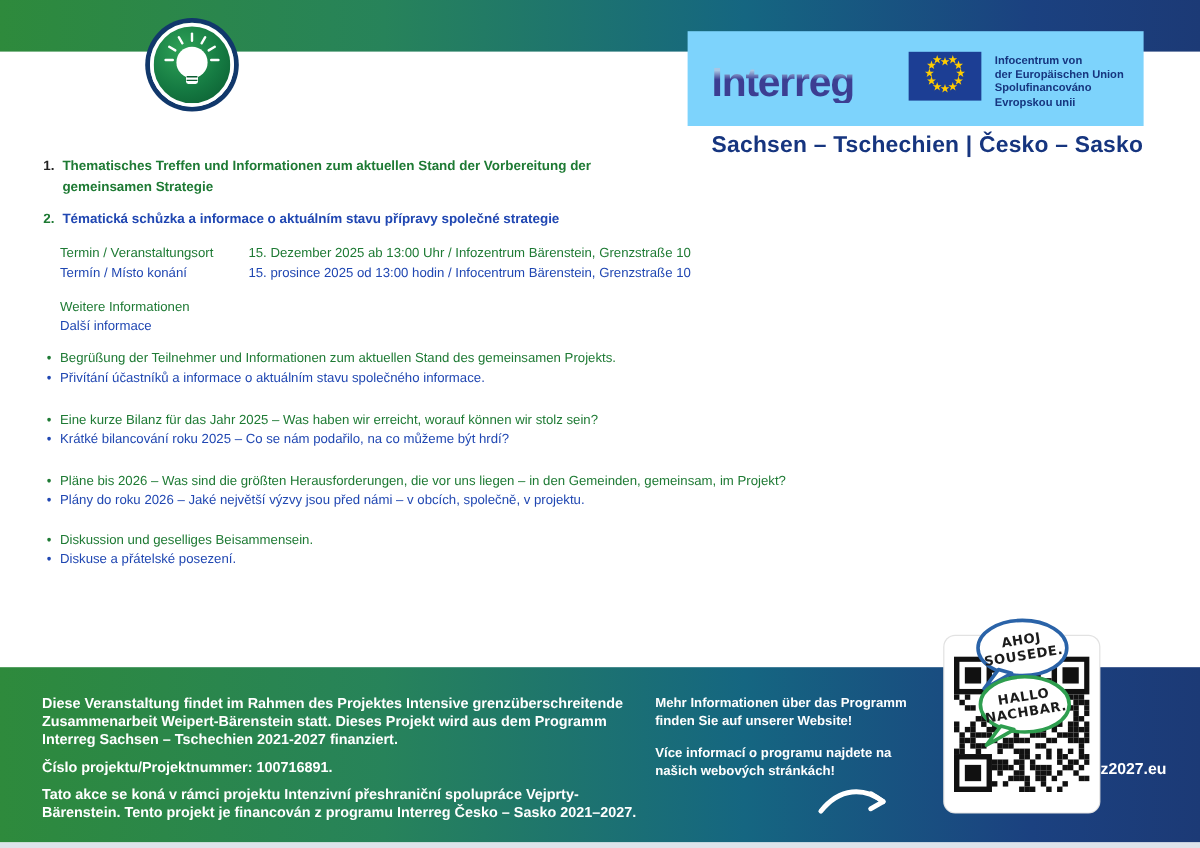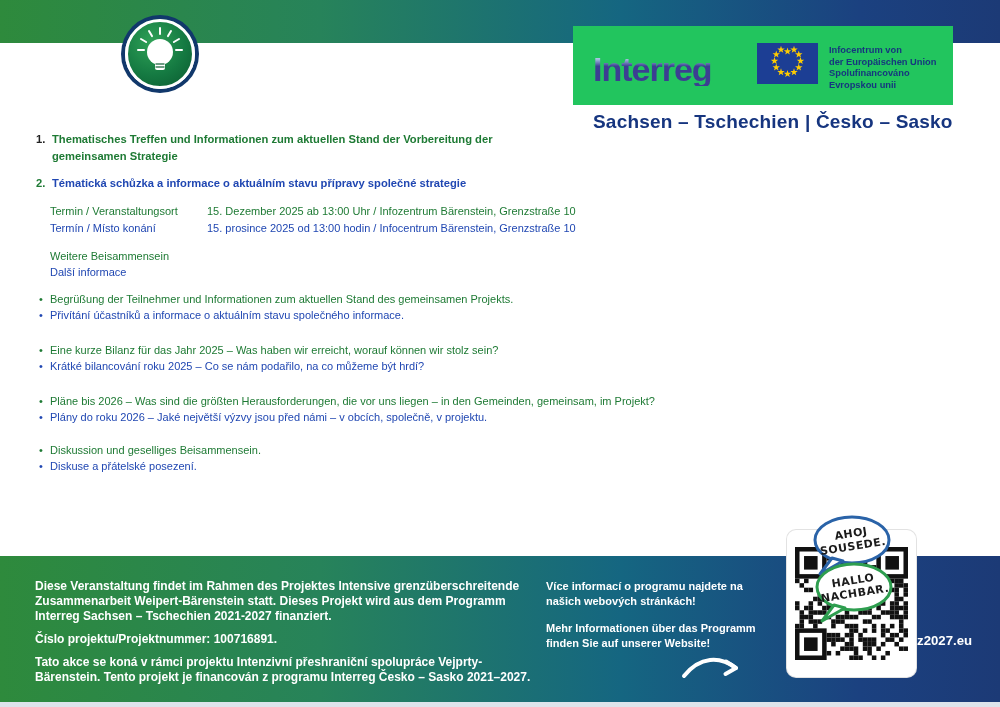--- a/index.html
+++ b/index.html
@@ -23,21 +23,21 @@
   .badge {
     position:absolute; left:125px; top:19px; width:70px; height:70px; border-radius:50%;
     background:radial-gradient(circle at 38% 32%, #2fa257 0%, #157a42 55%, #0b5c31 95%);
     border:3px solid #ffffff; box-shadow:0 0 0 4px #11386b; z-index:2;
   }
   .badge svg { position:absolute; left:0; top:0; }
 
   
   .logobox {
     position:absolute; left:573px; top:26px; width:380px; height:79px;
-    background:#22c55e; z-index:2;
+    background:#7dd3fc; z-index:2;
   }
   .interreg {
     position:absolute; left:20px; top:26px; font-size:34px; font-weight:700;
     letter-spacing:-1px; color:#3c3e92; line-height:1;
   }
   @supports (-webkit-background-clip:text) {
     .interreg {
       background:linear-gradient(180deg,#a9c6e4 0%,#a9c6e4 20%,#3c3e92 42%,#3c3e92 100%);
       -webkit-background-clip:text; background-clip:text; color:transparent;
     }
@@ -178,21 +178,21 @@
       <span>Termin / Veranstaltungsort</span>
       <span>15. Dezember 2025 ab 13:00 Uhr / Infozentrum Bärenstein, Grenzstraße 10</span>
     </div>
     <div class="detail-row blue">
       <span>Termín / Místo konání</span>
       <span>15. prosince 2025 od 13:00 hodin / Infocentrum Bärenstein, Grenzstraße 10</span>
     </div>
   </div>
 
   <div class="moreinfo">
-    <div class="green">Weitere Beisammensein</div>
+    <div class="green">Weitere Informationen</div>
     <div class="blue">Další informace</div>
   </div>
 
   <div class="bullet-pair" id="bullet-pair-0">
     <div class="bullet green">
       <span class="dot">•</span>
       <span>Begrüßung der Teilnehmer und Informationen zum aktuellen Stand des gemeinsamen Projekts.</span>
     </div>
     <div class="bullet blue">
       <span class="dot">•</span>
@@ -233,22 +233,22 @@
   <div class="footerbar"></div>
   <div class="bottomstrip"></div>
 
   <div class="footer-left">
     <p>Diese Veranstaltung findet im Rahmen des Projektes Intensive grenzüberschreitende Zusammenarbeit Weipert-Bärenstein statt. Dieses Projekt wird aus dem Programm Interreg Sachsen – Tschechien 2021-2027 finanziert.</p>
     <p>Číslo projektu/Projektnummer: 100716891.</p>
     <p>Tato akce se koná v rámci projektu Intenzivní přeshraniční spolupráce Vejprty-Bärenstein. Tento projekt je financován z programu Interreg Česko – Sasko 2021–2027.</p>
   </div>
 
   <div class="footer-mid">
+    <p>Mehr Informationen über das Programm finden Sie auf unserer Website!</p>
     <p>Více informací o programu najdete na našich webových stránkách!</p>
-    <p>Mehr Informationen über das Programm finden Sie auf unserer Website!</p>
   </div>
 
   <svg class="arrow" width="64" height="40" viewBox="0 0 64 40">
     <path d="M4,28 C20,8 40,8 56,20" fill="none" stroke="#ffffff" stroke-width="4" stroke-linecap="round"></path>
     <path d="M56,20 L46,13.5 M56,20 L45.5,26" fill="none" stroke="#ffffff" stroke-width="4" stroke-linecap="round"></path>
   </svg>
 
   <div class="website">www.sn-cz2027.eu</div>
 
   <div class="qrbox">

